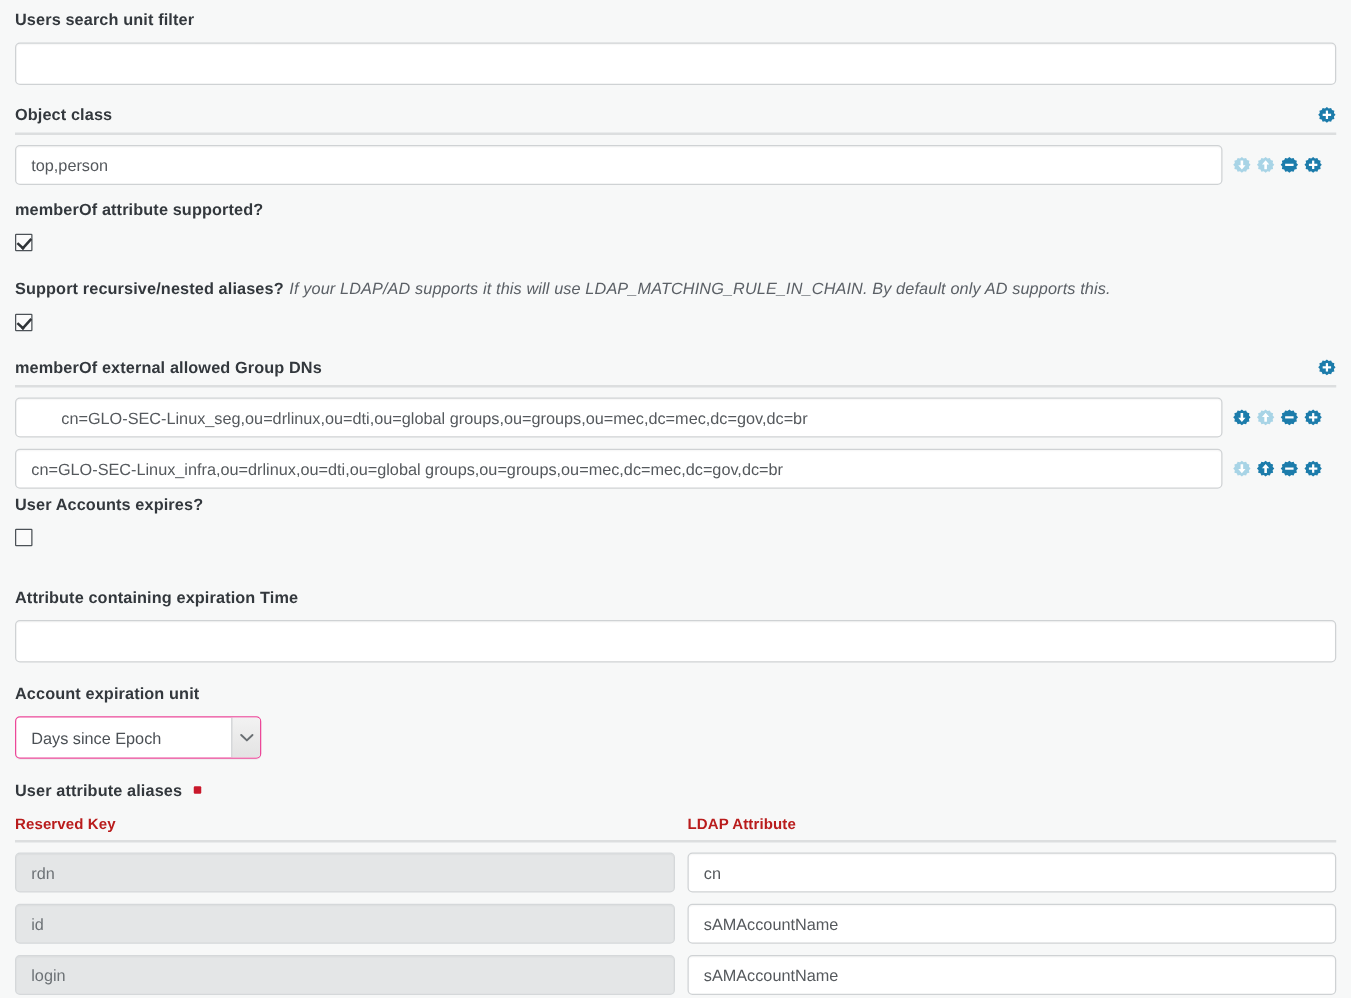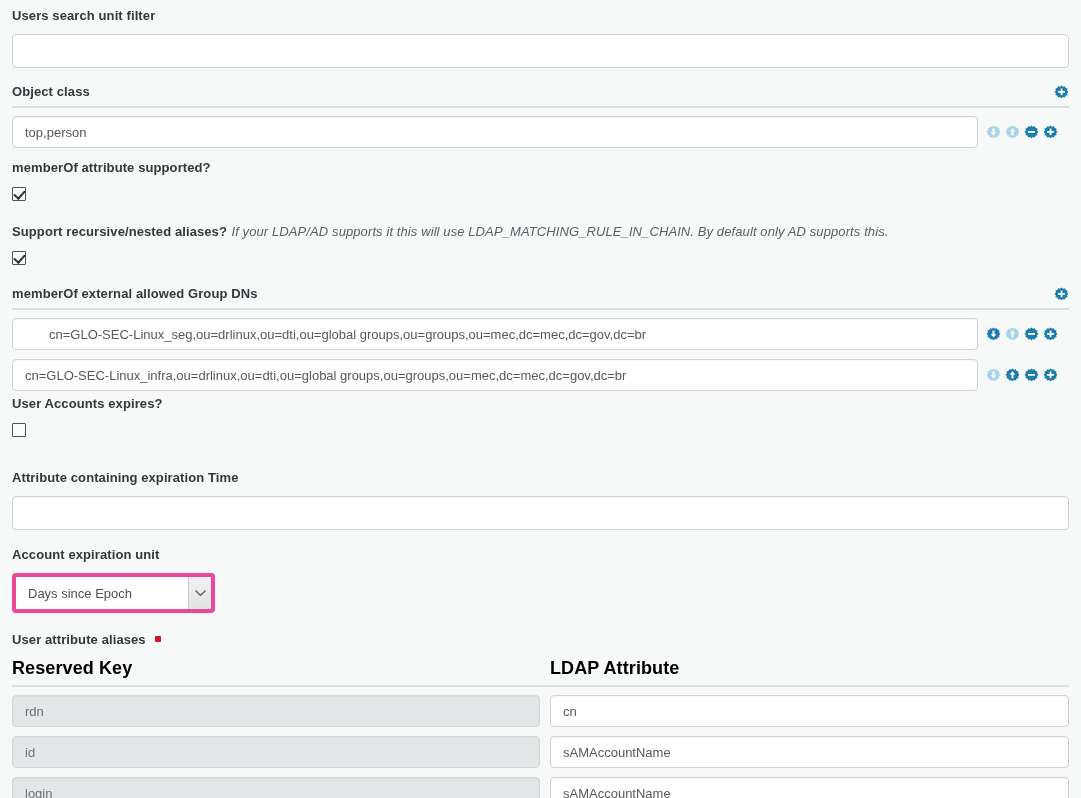--- a/index.html
+++ b/index.html
@@ -104,21 +104,21 @@
     background: #dcdedf;
     width: 100%;
     margin: 0;
   }
 
   
   .sel-wrap {
     display: inline-flex;
     align-items: stretch;
     height: 32px;
-    border: 4px solid #ec4899;
+    border: 1px solid #ec4899;
     border-radius: 4px;
     background: #ffffff;
     overflow: hidden;
     box-shadow: 0 1px 0 rgba(0,0,0,0.04);
   }
   .sel-value {
     display: flex;
     align-items: center;
     padding: 0 10px 0 12px;
     font-size: 13px;
@@ -149,23 +149,23 @@
 
   .row-flex { display: flex; align-items: center; }
   .icon-group { display: flex; align-items: center; gap: 4px; margin-left: 8px; }
 
   
   .tbl-head {
     display: flex;
     width: 100%;
   }
   .tbl-head > div {
-    font-size: 18px;
+    font-size: 12px;
     font-weight: bold;
-    color: #000000;
+    color: #b91c1c;
     letter-spacing: 0.1px;
   }
   .col-a { width: 528px; flex: 0 0 528px; }
   .col-gap { width: 10px; flex: 0 0 10px; }
   .col-b { flex: 1 1 auto; }
   .tbl-row {
     display: flex;
     width: 100%;
     margin-bottom: 9px;
   }

